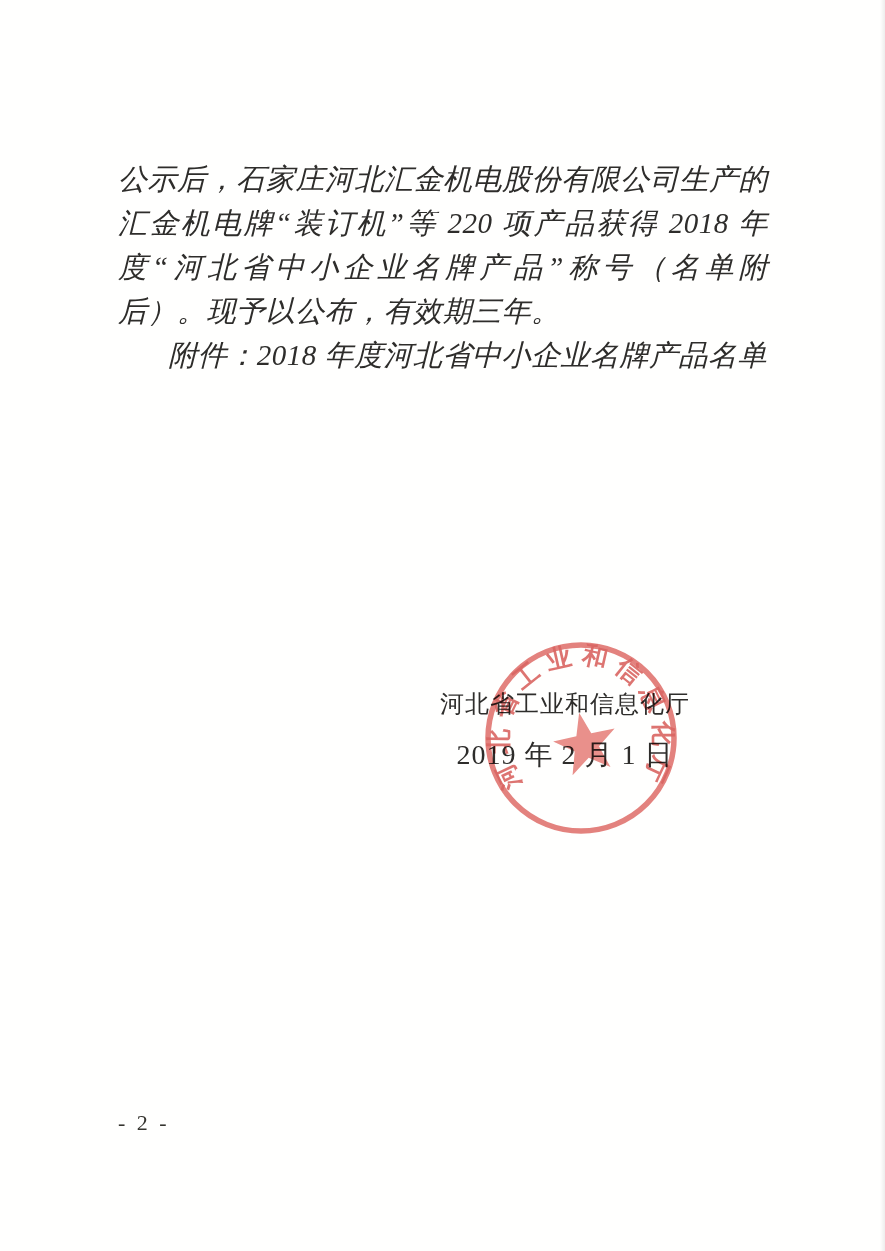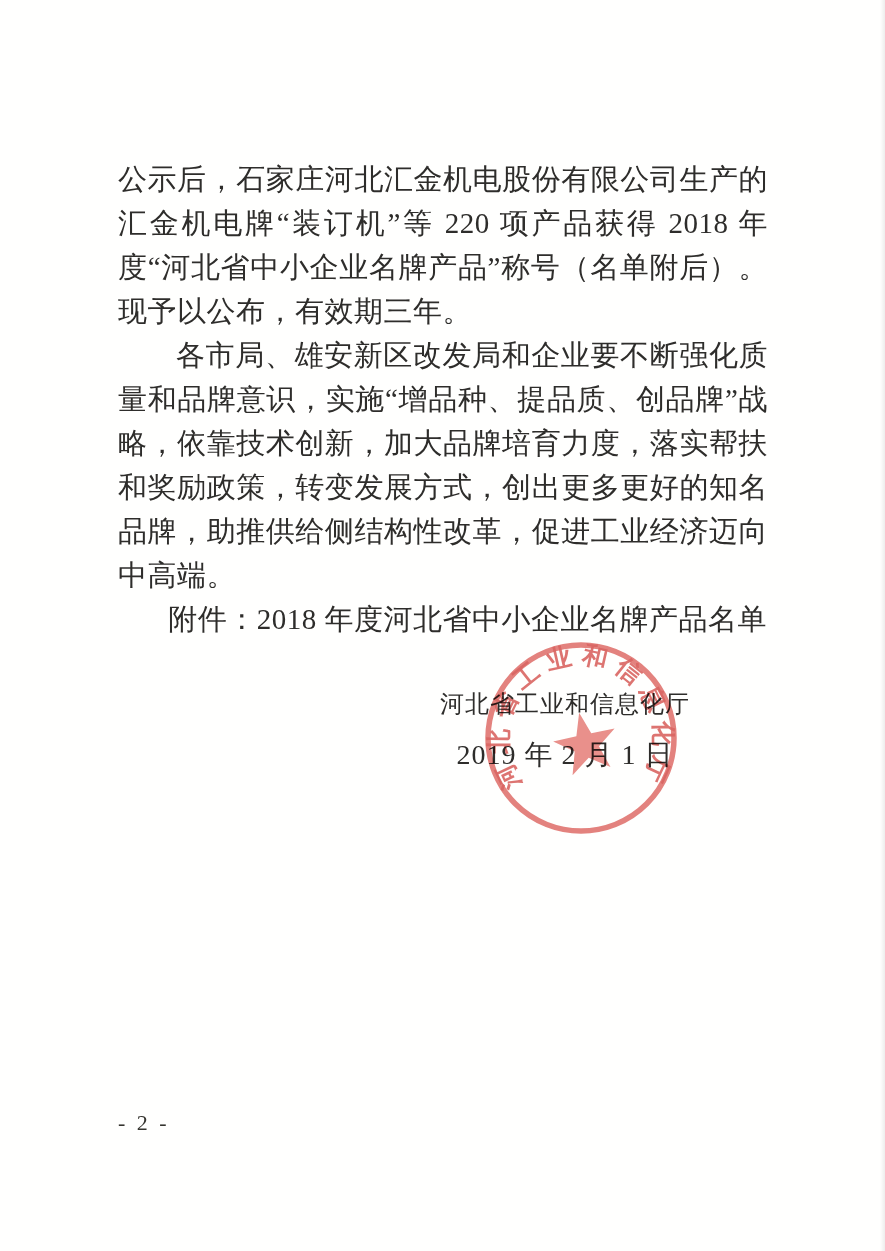--- a/index.html
+++ b/index.html
@@ -27,21 +27,21 @@
     position: absolute;
     left: 118px;
     top: 157px;
     width: 650px;
     font-size: 29px;
     line-height: 44px;
     text-align: justify;
     text-justify: inter-character;
     letter-spacing: 0.5px;
   }
-  .content p { margin: 0; }
+  .content p { margin: 0; font-style: italic; }
   .content p.indented { text-indent: 2em; }
   .attachment {
     margin-top: 42px;
     text-indent: 1.7em;
     text-align: center;
   }
   .signature-block {
     position: absolute;
     left: 365px;
     top: 690px;
@@ -85,21 +85,20 @@
     color: #35342f;
   }
 </style>
 </head>
 <body>
 
 <div class="page">
 
   <div class="content">
     <p>公示后，石家庄河北汇金机电股份有限公司生产的汇金机电牌“装订机”等 220 项产品获得 2018 年度“河北省中小企业名牌产品”称号（名单附后）。现予以公布，有效期三年。</p>
-    <p class="indented">各市局、雄安新区改发局和企业要不断强化质量和品牌意识，实施“增品种、提品质、创品牌”战略，依靠技术创新，加大品牌培育力度，落实帮扶和奖励政策，转变发展方式，创出更多更好的知名品牌，助推供给侧结构性改革，促进工业经济迈向中高端。</p>
     <p class="attachment">附件：2018 年度河北省中小企业名牌产品名单</p>
   </div>
 
   <div class="signature-block">河北省工业和信息化厅</div>
 
   <div class="date-line">2019 年 2 月 1 日</div>
 
   <div class="stamp">
     <svg width="240" height="240" viewBox="0 0 240 240">
       <defs>

